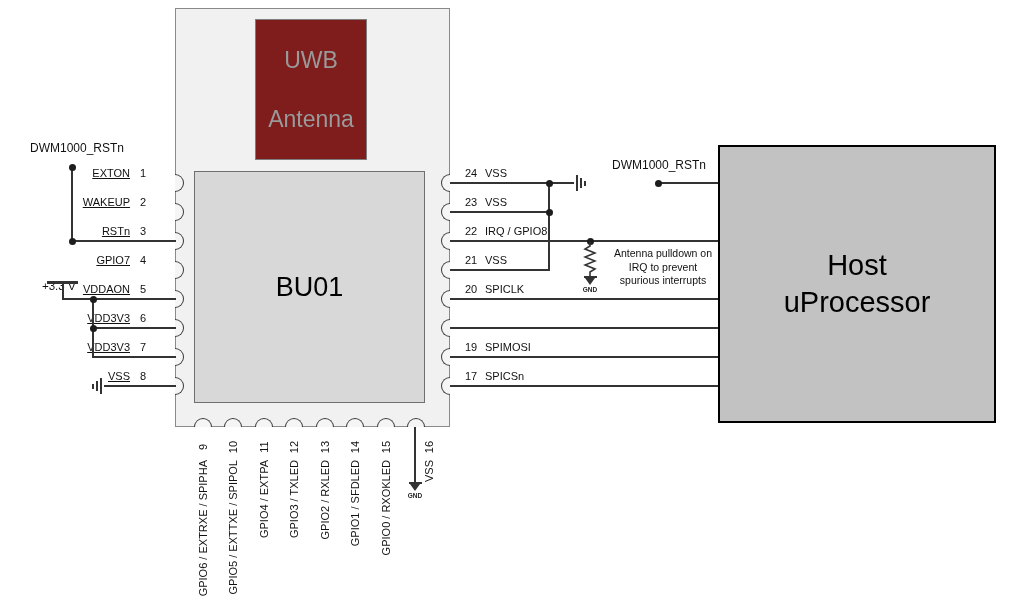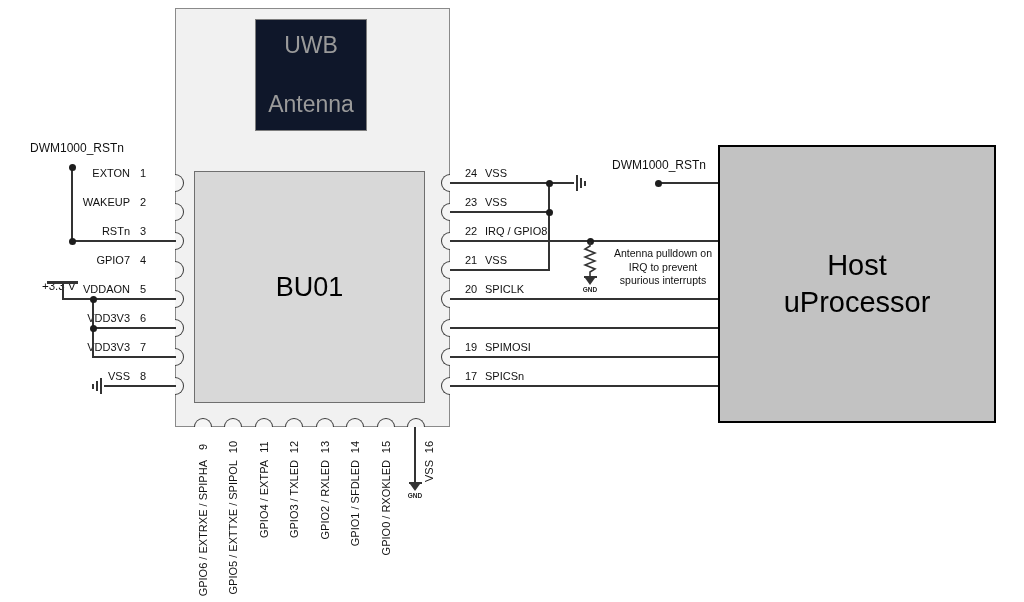--- a/index.html
+++ b/index.html
@@ -1,37 +1,37 @@
 <!DOCTYPE html>
 <html><head>
 <meta charset="utf-8">
 <style>
   html,body{margin:0;padding:0;background:#fff;}
   #canvas{position:relative;width:1024px;height:602px;background:#ffffff;overflow:hidden;
           font-family:"Liberation Sans",sans-serif;color:#111;}
   .box{position:absolute;box-sizing:border-box;}
   #module{left:175px;top:8px;width:275px;height:419px;background:#f1f1f1;border:1.4px solid #8a8a8a;}
-  #antenna{left:255px;top:19px;width:112px;height:112px;background:#0f172a;border:1.4px solid #7d7d7d;
+  #antenna{left:255px;top:19px;width:112px;height:141px;background:#7f1d1d;border:1.4px solid #7d7d7d;
            display:flex;flex-direction:column;align-items:center;justify-content:center;gap:32px;
            color:#9a9a9a;font-size:23px;}
   #bu01{left:194px;top:171px;width:231px;height:232px;background:#d8d8d8;border:1.4px solid #6f6f6f;
         display:flex;align-items:center;justify-content:center;font-size:27px;color:#000;}
   #host{left:718px;top:145px;width:278px;height:278px;background:#c2c2c2;border:2px solid #000;
         display:flex;flex-direction:column;align-items:center;justify-content:center;
         font-size:29px;line-height:37px;color:#000;text-align:center;}
   .w{position:absolute;background:#333;}
   .wh{height:2px;}
   .wv{width:2px;}
   .dot{position:absolute;width:7px;height:7px;border-radius:50%;background:#1d1d1d;}
   .bump{position:absolute;background:#f5f5f5;box-sizing:border-box;border:1.5px solid #3a3a3a;}
   .bump.bl{left:175px;width:9px;height:18px;border-left:none;border-radius:0 9px 9px 0;}
   .bump.br{left:441px;width:9px;height:18px;border-right:none;border-radius:9px 0 0 9px;}
   .bump.bb{top:418px;width:18px;height:9px;border-bottom:none;border-radius:9px 9px 0 0;}
   .lpin{position:absolute;left:22px;width:134px;height:14px;display:flex;font-size:11px;line-height:14px;}
-  .lpin .plab{flex:1;text-align:right;}
+  .lpin .plab{flex:1;text-align:right;text-decoration:underline;}
   .lpin .pnum{width:26px;text-align:center;}
   .rpin{position:absolute;left:461px;width:250px;height:14px;display:flex;font-size:11px;line-height:14px;}
   .rpin .pnum{width:20px;text-align:center;}
   .rpin .plab{margin-left:4px;text-align:left;}
   .bpin{position:absolute;top:598px;width:164px;height:16px;transform:rotate(-90deg);
         transform-origin:0 0;text-align:right;font-size:11px;line-height:16px;white-space:nowrap;}
   .bpin .bnum{display:inline-block;width:26px;text-align:center;}
   .netlabel{position:absolute;font-size:12px;white-space:nowrap;}
   .gndtxt{position:absolute;width:25px;text-align:center;font-size:6.5px;font-weight:bold;color:#222;}
   .ebar{position:absolute;width:2px;background:#333;}

